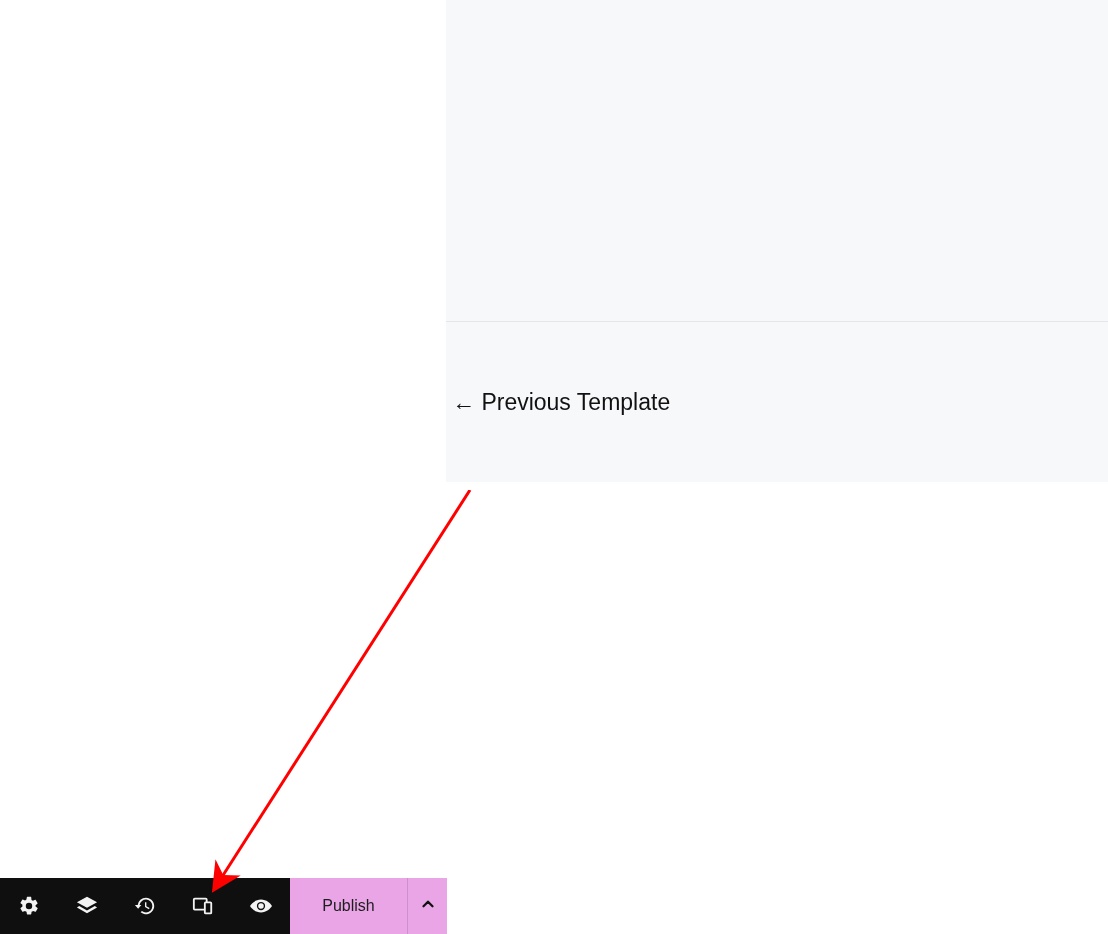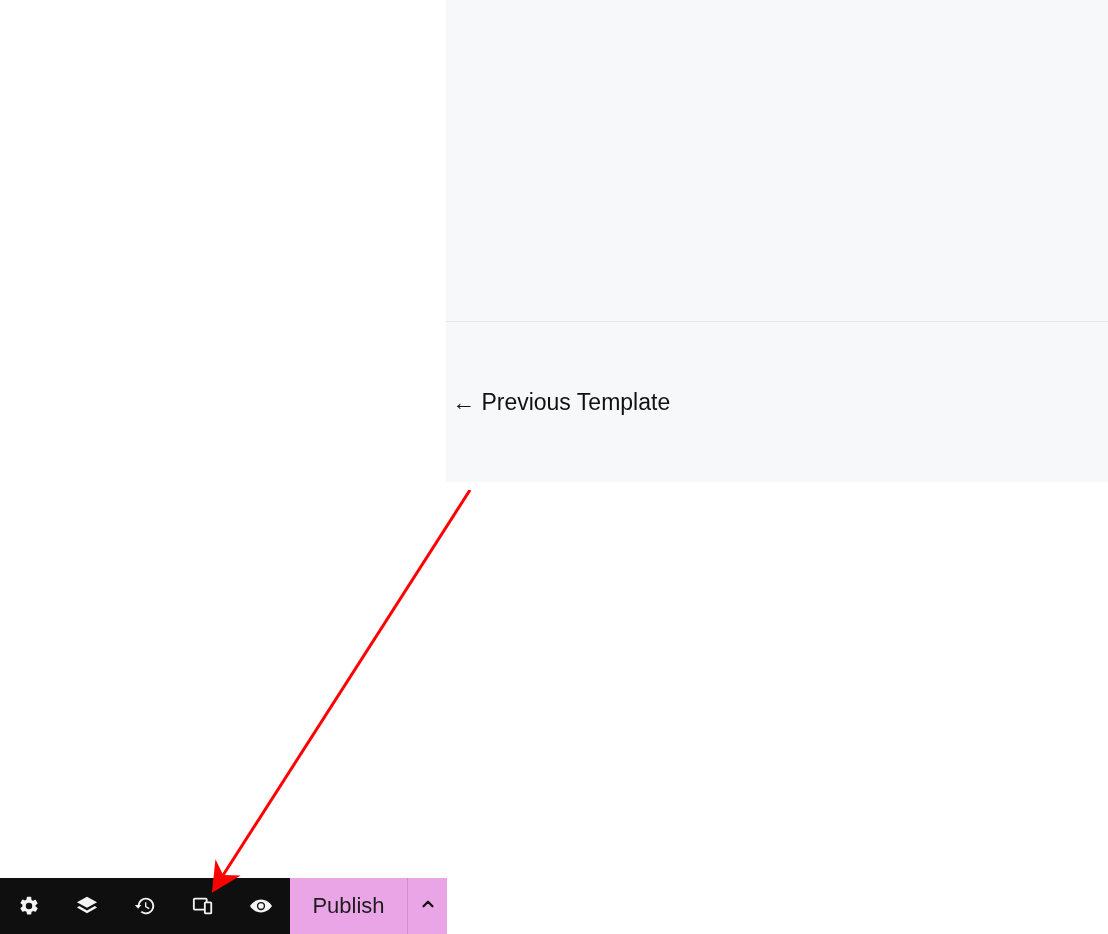--- a/index.html
+++ b/index.html
@@ -56,21 +56,21 @@
     }
     .tool-btn svg { width: 22px; height: 22px; display: block; }
 
     .publish {
       display: flex;
       align-items: center;
       justify-content: center;
       width: 117px;
       background: #e9a5e6;
       color: #1d1d1d;
-      font-size: 22px;
+      font-size: 16px;
       cursor: pointer;
     }
     .publish-caret {
       display: flex;
       align-items: center;
       justify-content: center;
       width: 40px;
       background: #e9a5e6;
       border-left: 1px solid rgba(0,0,0,0.12);
       cursor: pointer;

